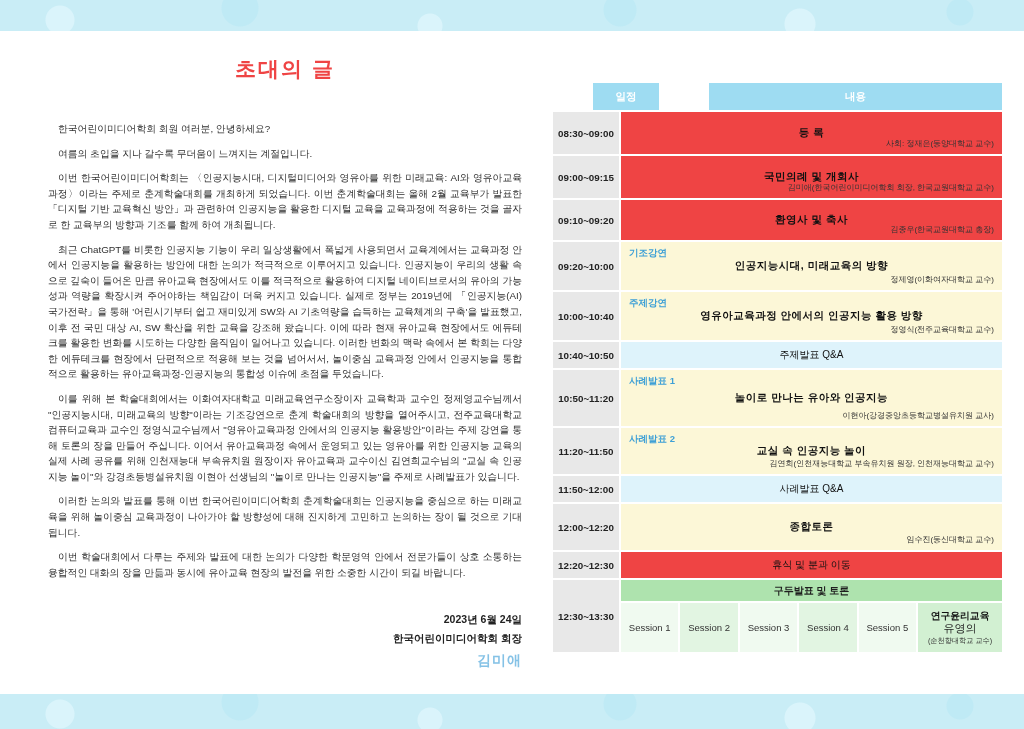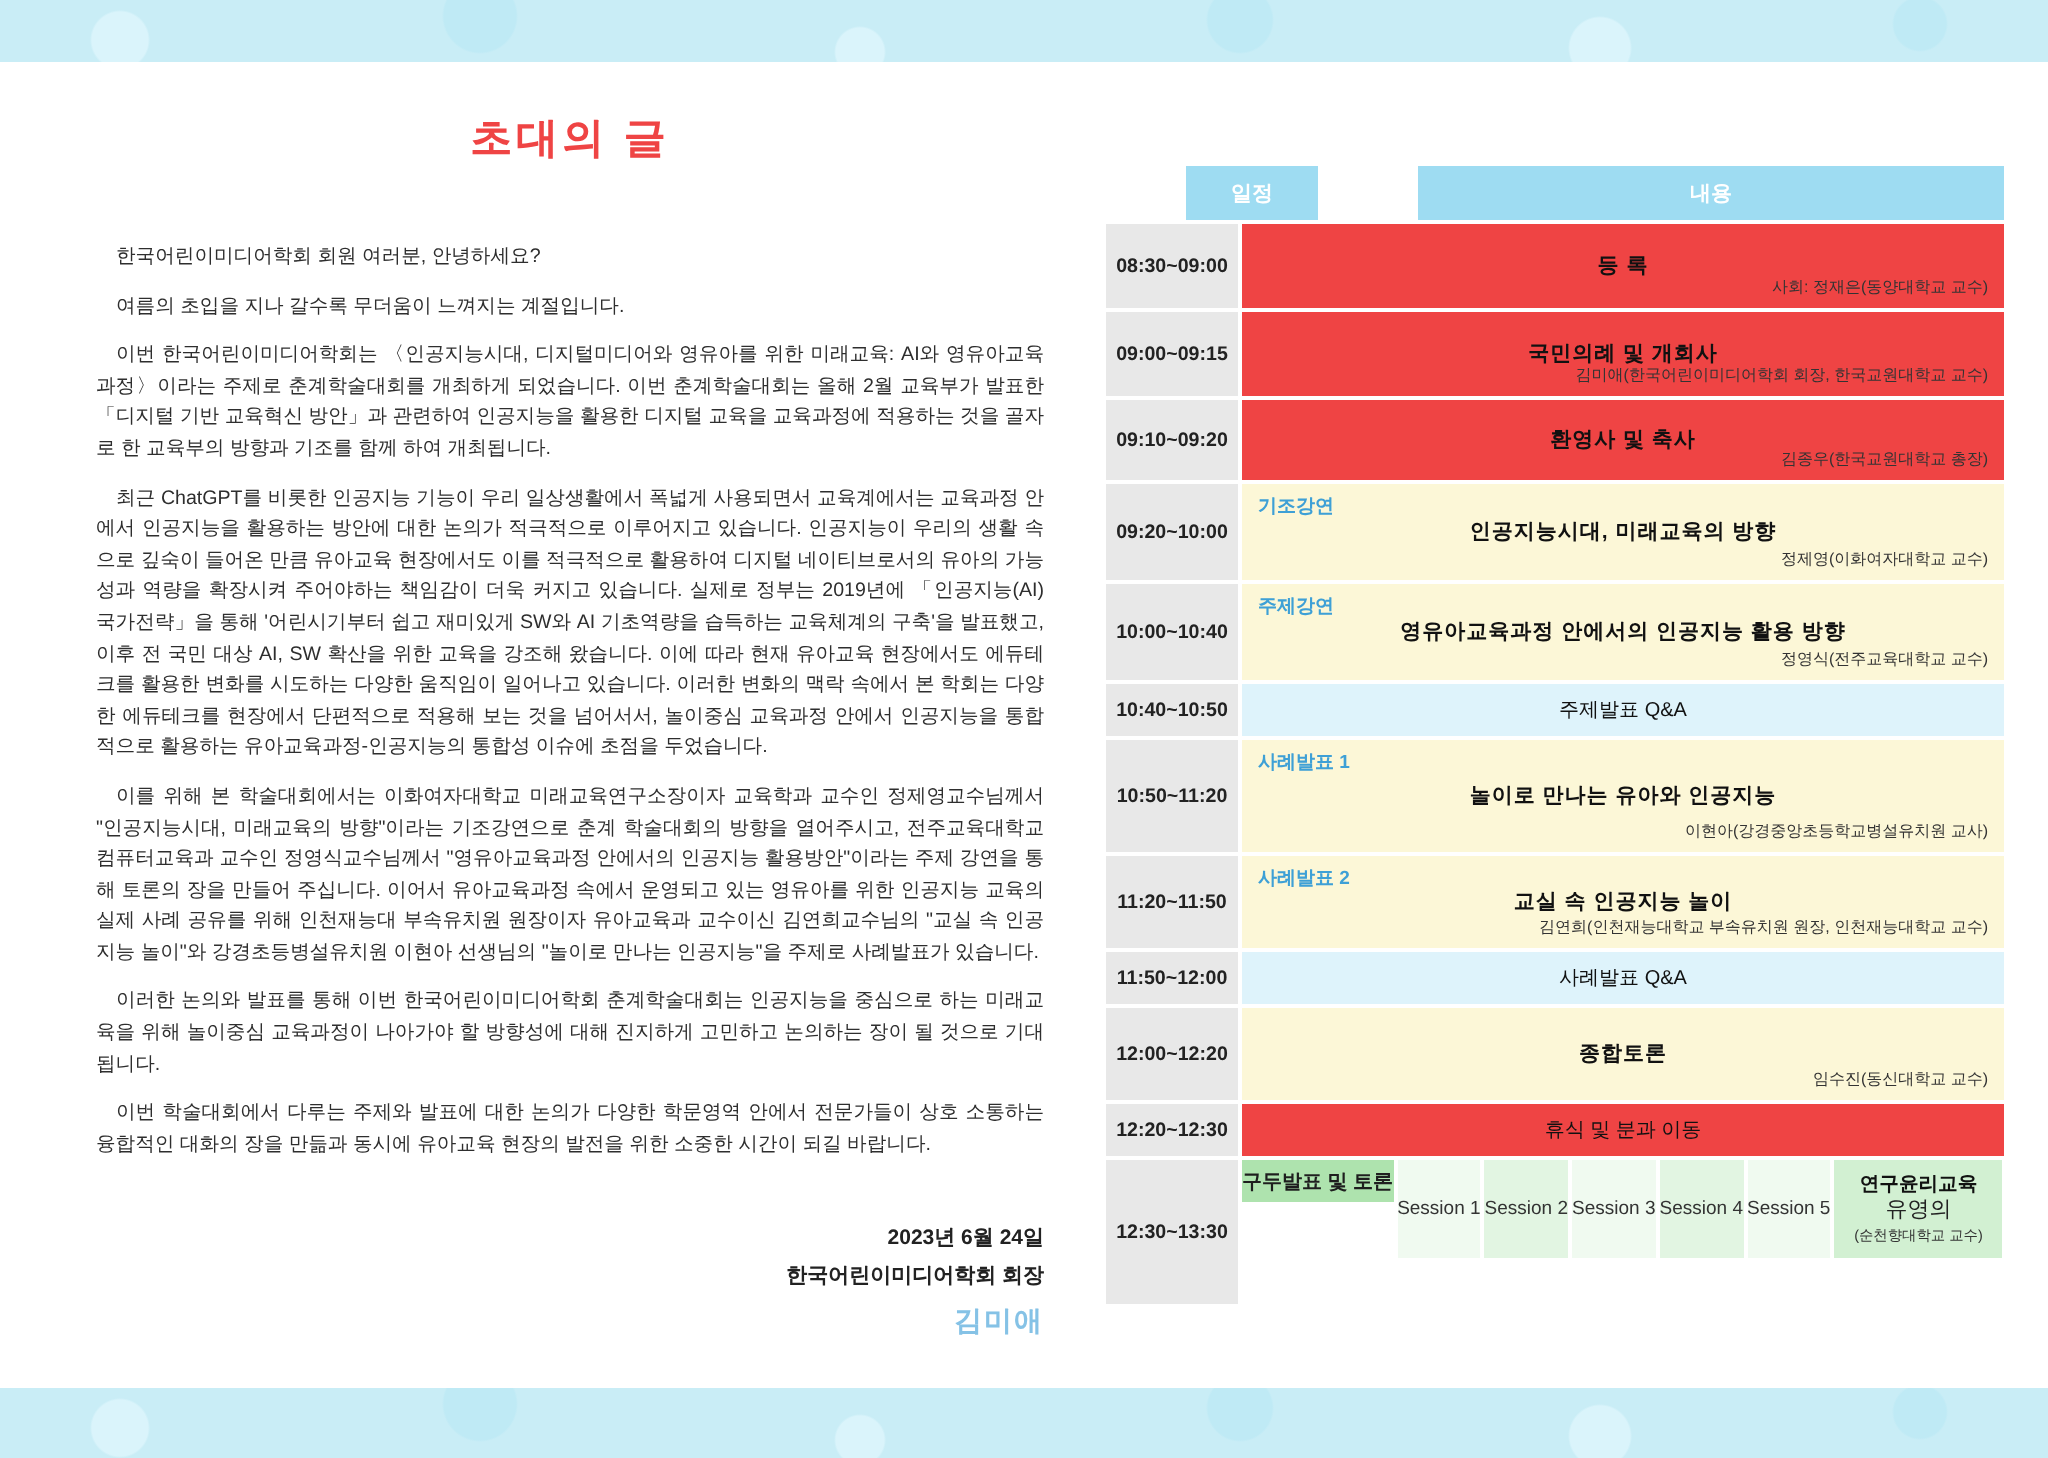--- a/index.html
+++ b/index.html
@@ -69,21 +69,21 @@
   }
   .sspeaker{
     position:absolute;right:8px;bottom:5px;
     font-size:8px;color:#333;
   }
   .center-only{text-align:center;font-size:10px;font-weight:normal;color:#111;}
   .h42{height:42px;} .h40{height:40px;} .h48{height:48px;justify-content:center;} .h56{height:56px;}
   .h46{height:46px;} .h22{height:26px;}
 
   
-  .oral-wrap{flex:1 1 auto;display:flex;flex-direction:row;gap:2px;}
+  .oral-wrap{flex:1 1 auto;display:flex;flex-direction:column;gap:2px;}
   .oral-header{
     background:#aee3ae;height:21px;display:flex;align-items:center;justify-content:center;
     font-size:10px;font-weight:bold;color:#1e1e1e;
   }
   .oral-cells{display:flex;gap:2px;height:49px;}
   .session-cell{
     flex:1 1 0;display:flex;align-items:center;justify-content:center;
     font-size:9.5px;color:#333;background:#f0faf0;
   }
   .session-cell:nth-child(even){background:#e2f5e2;}

